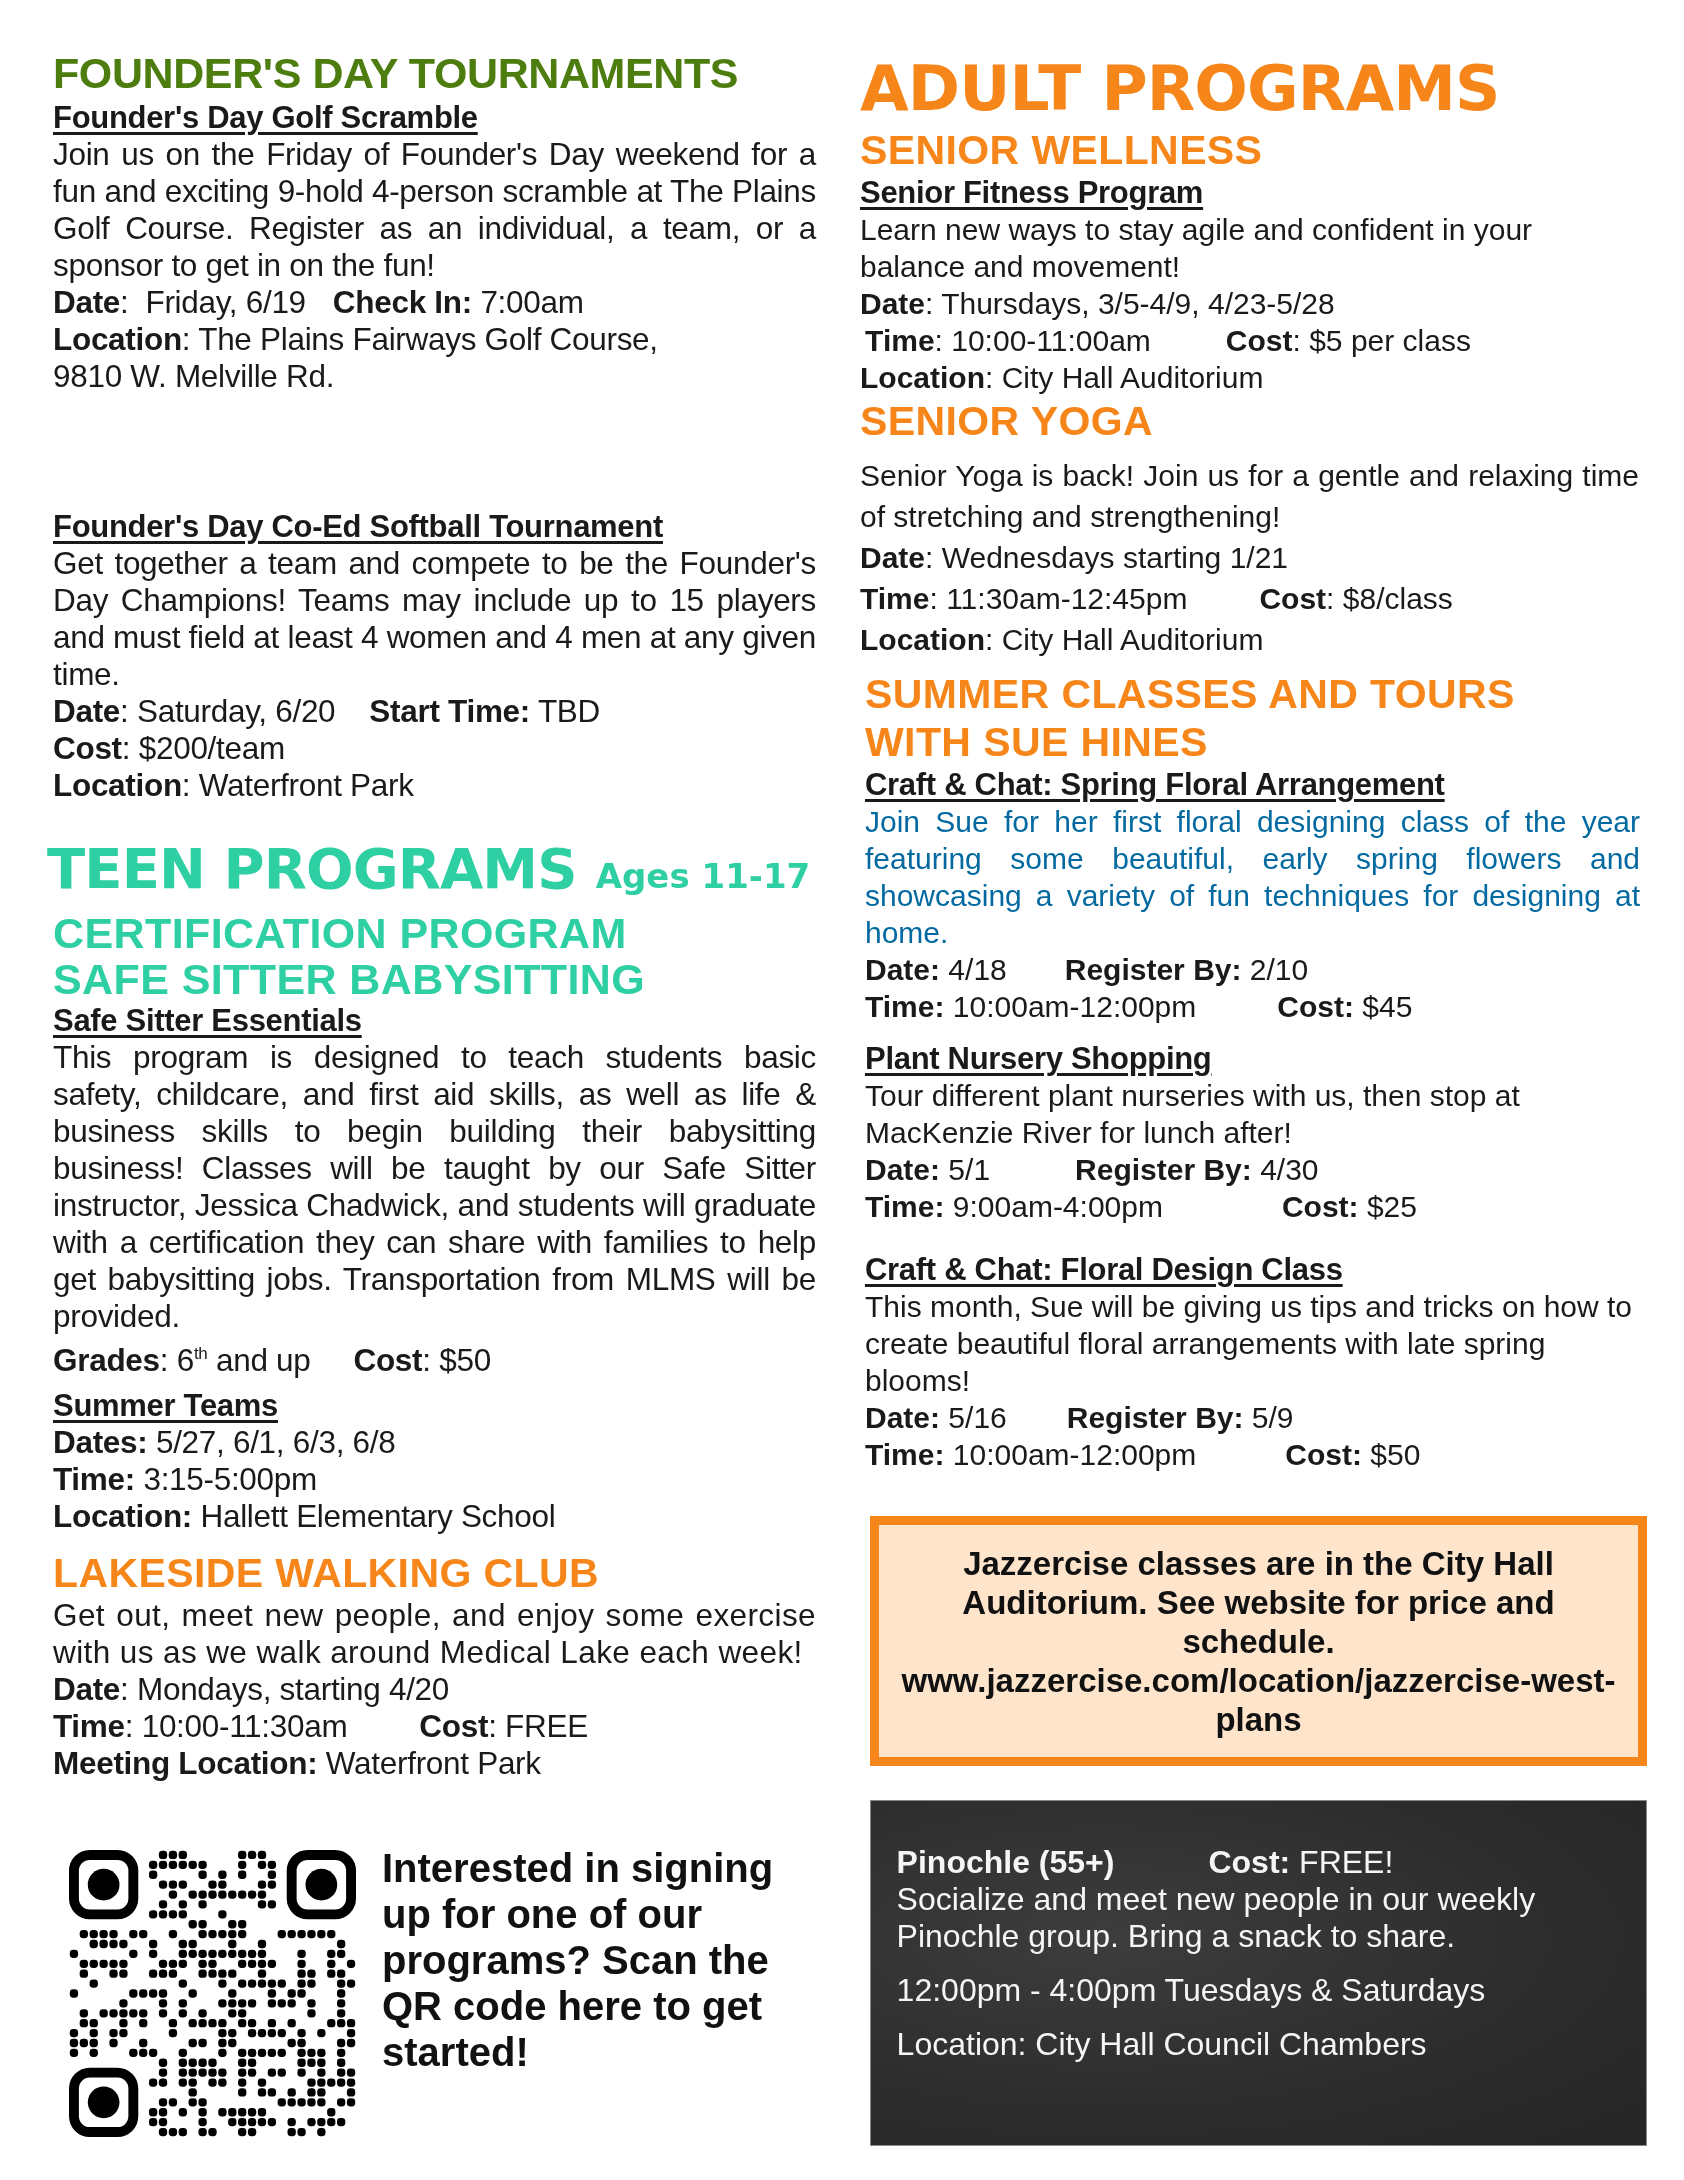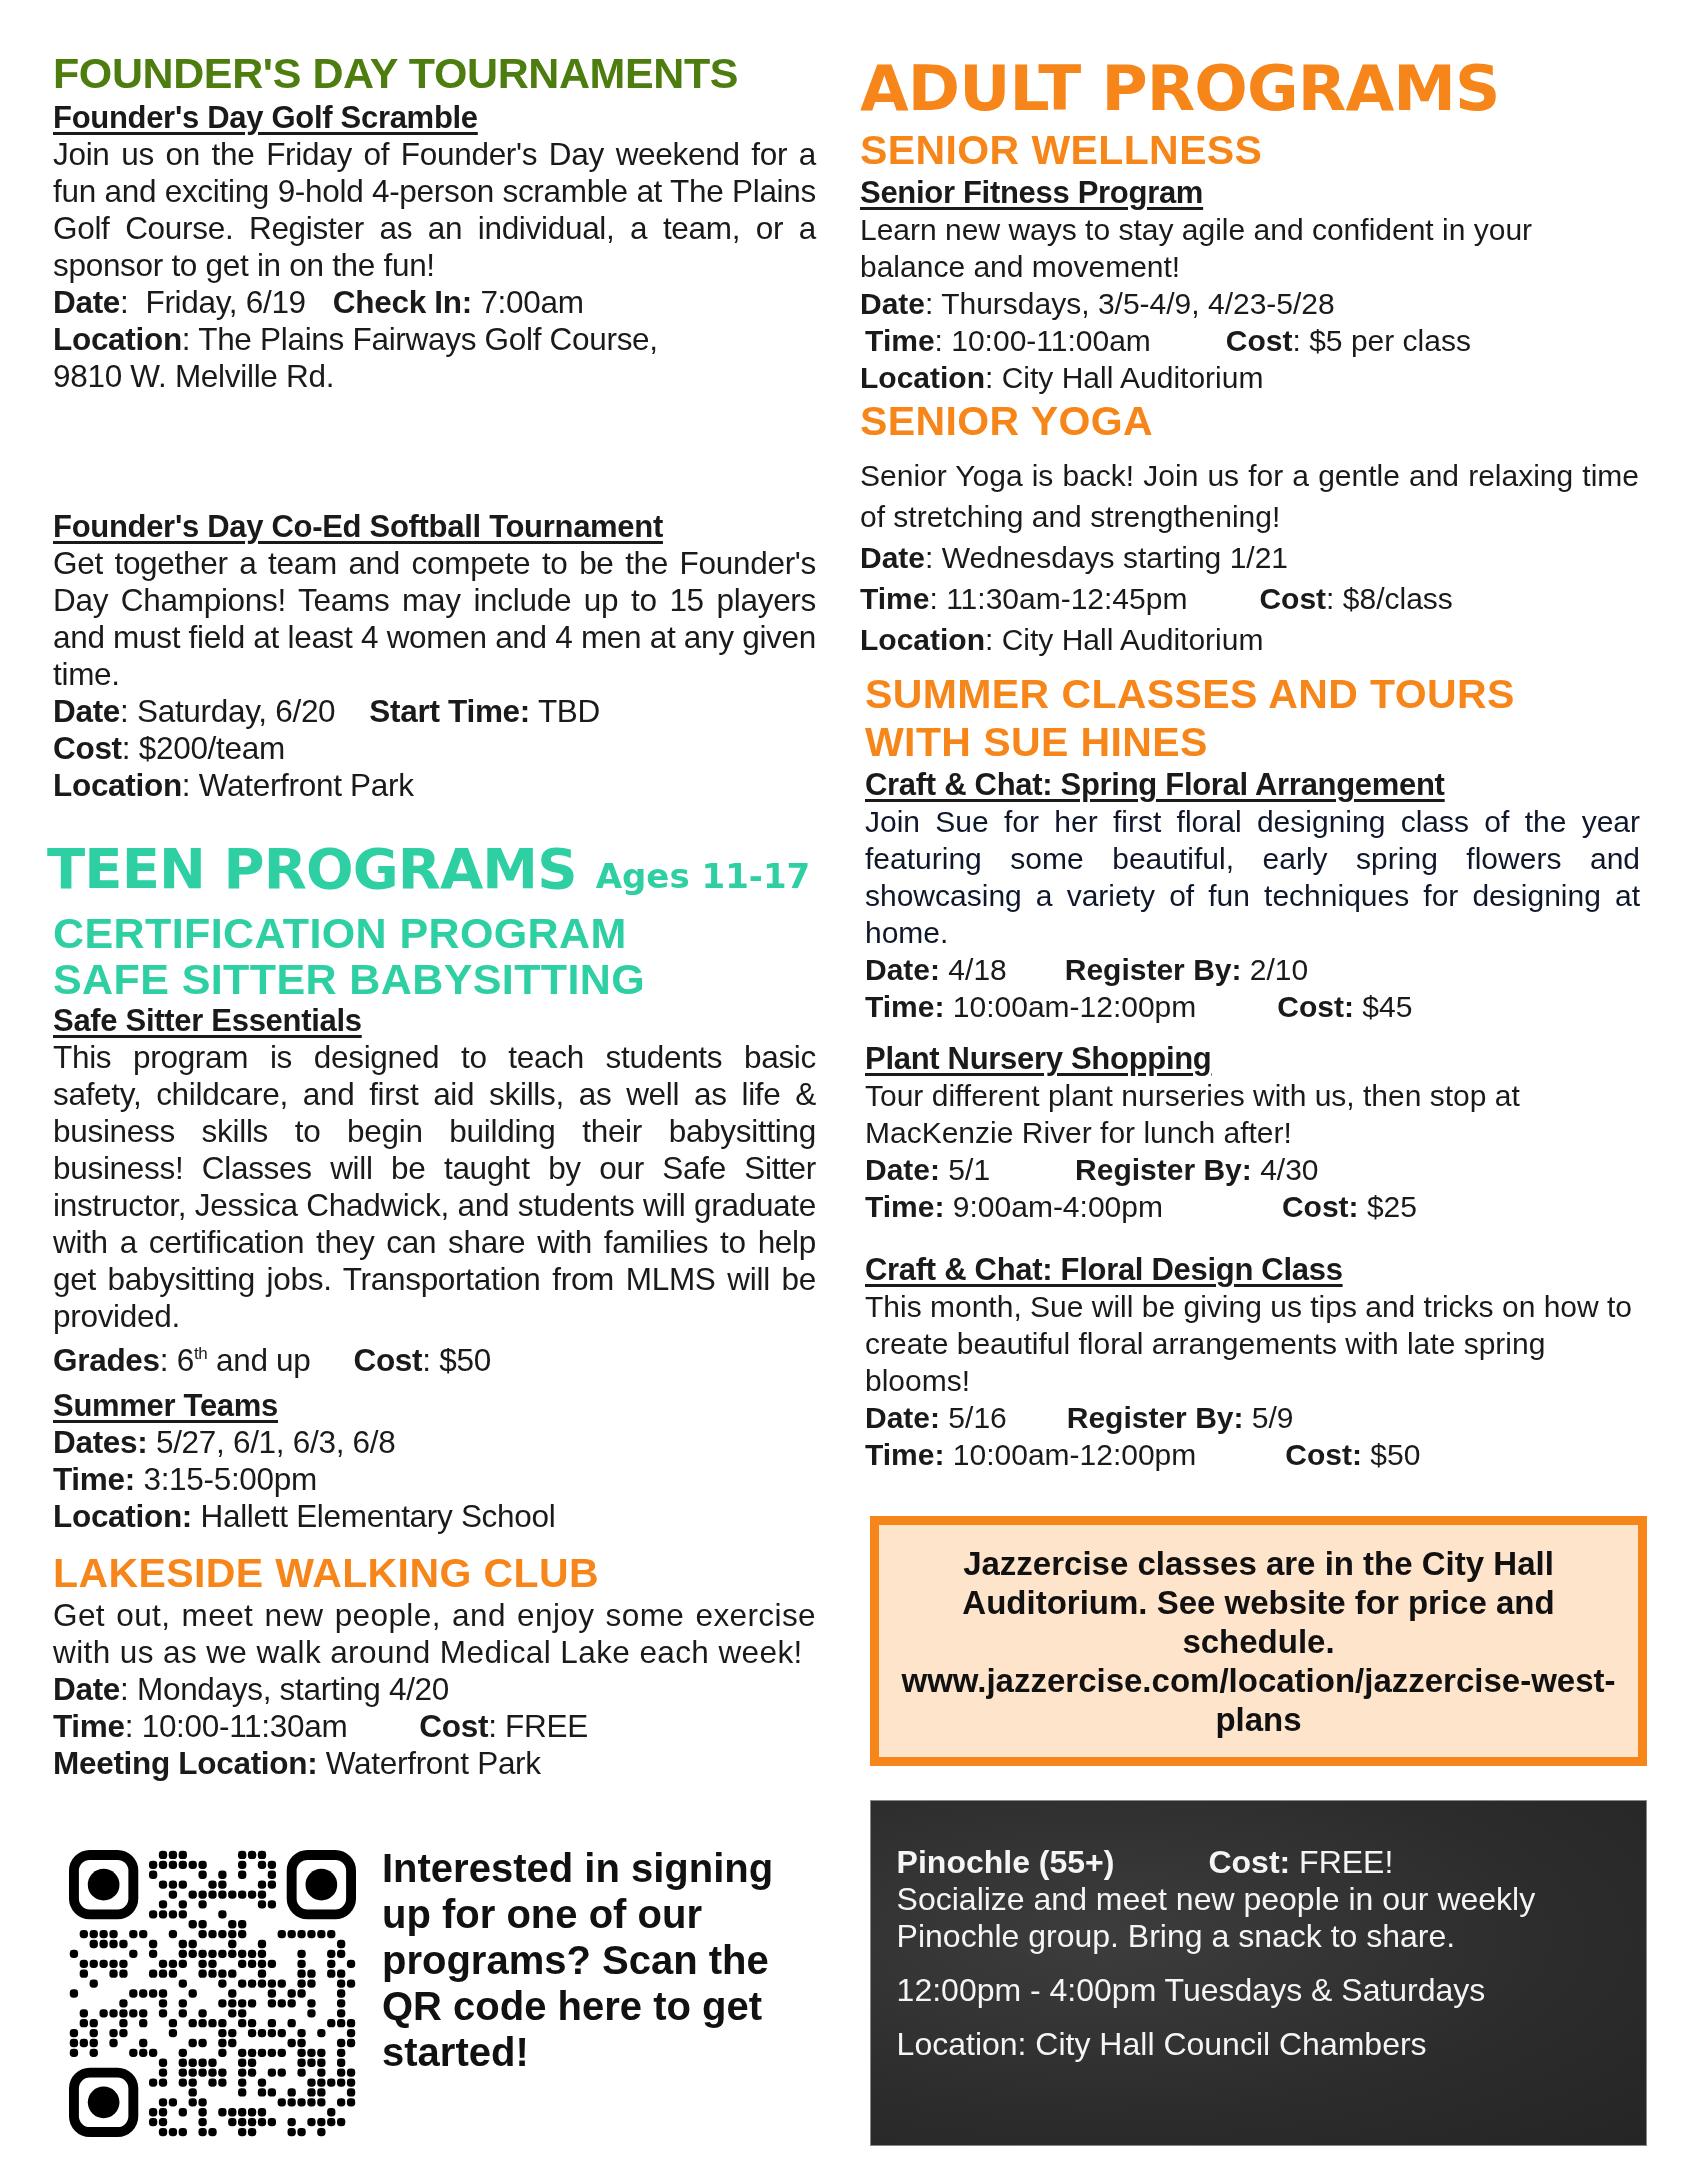--- a/index.html
+++ b/index.html
@@ -7,21 +7,21 @@
          font-family:"Liberation Sans", "DejaVu Sans", sans-serif; color:#1a1a1a; }
   .abs { position:absolute; }
   .h-purple { color:#4d7c0f; font-weight:bold; font-size:43px; letter-spacing:-0.4px; line-height:48px; }
   .h-teal-xl { color:#2ECFA3; font-weight:900; font-size:56px; letter-spacing:-0.9px; line-height:61px; font-family:"DejaVu Sans", sans-serif; }
   .h-teal-sm { color:#2ECFA3; font-weight:bold; font-size:34px; font-family:"DejaVu Sans", sans-serif; }
   .h-teal { color:#2ECFA3; font-weight:bold; font-size:43px; line-height:46px; letter-spacing:0.4px; }
   .h-orange-xl { color:#F7861A; font-weight:900; font-size:63px; line-height:70px; font-family:"DejaVu Sans", sans-serif; letter-spacing:-0.9px; }
   .h-orange { color:#F7861A; font-weight:bold; font-size:41px; line-height:48px; letter-spacing:0.4px; }
   .sub { font-weight:bold; font-size:31px; text-decoration:underline; text-decoration-thickness:2.6px; text-underline-offset:4.3px; line-height:37px; color:#1a1a1a; letter-spacing:-0.3px; }
   .body { font-size:31.5px; line-height:37px; text-align:justify; color:#1a1a1a; letter-spacing:-0.3px; }
-  .body-r { font-size:30px; line-height:37px; text-align:justify; color:#0f172a; }
+  .body-r { font-size:30px; line-height:37px; text-align:justify; color:#0369a1; }
   .body-r2 { font-size:30px; line-height:41px; text-align:justify; color:#1a1a1a; }
   .line { font-size:31.5px; line-height:37px; color:#1a1a1a; white-space:nowrap; letter-spacing:-0.3px; }
   .line-r { font-size:30px; line-height:37px; color:#1a1a1a; white-space:nowrap; }
   .line-r2 { font-size:30px; line-height:41px; color:#1a1a1a; white-space:nowrap; }
   b { font-weight:bold; }
   .gap { display:inline-block; }
   .left-col { left:53px; width:763px; }
   .right-col { left:860px; width:779px; }
   .jazz-box { left:870px; top:1516px; width:777px; height:250px; box-sizing:border-box;
               border:9.4px solid #F7861A; background:#FDE4CB; display:flex; align-items:center; justify-content:center; }

